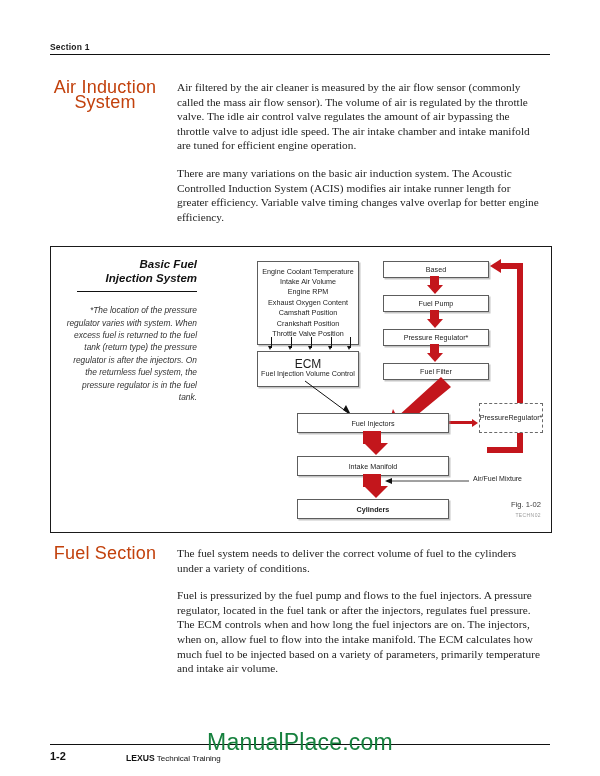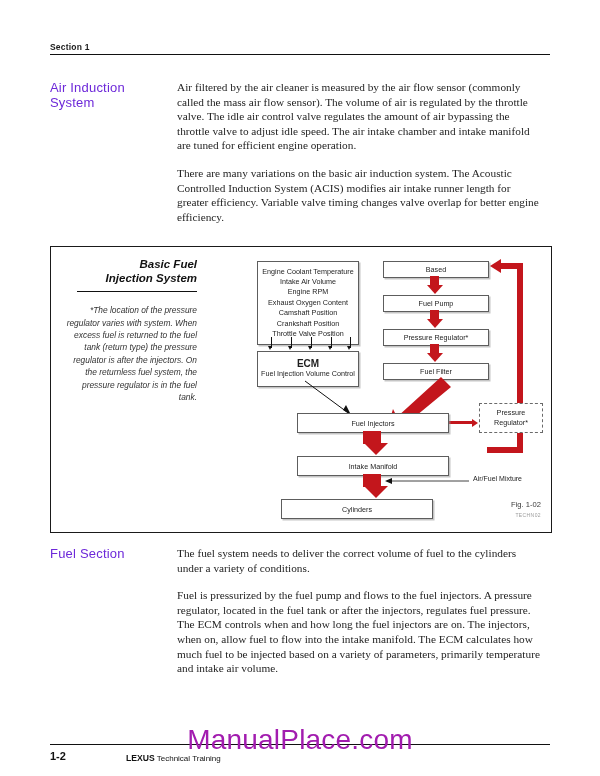--- a/index.html
+++ b/index.html
@@ -6,22 +6,22 @@
   body{font-family:"Liberation Serif",serif;}
   .page{position:relative;width:600px;height:776px;background:#ffffff;overflow:hidden;}
 
   
   .section-head{position:absolute;left:50px;top:42px;width:500px;}
   .section-head .label{font-family:"Liberation Sans",sans-serif;font-weight:bold;font-size:8.5px;color:#1a1a1a;letter-spacing:.2px;padding-bottom:2px;}
   .section-head .rule{height:1.4px;background:#111;width:500px;}
 
   
   .blk{position:absolute;}
-  .blk .lead{position:absolute;left:0;top:0;width:110px;text-align:left;
-       font-family:"Liberation Sans",sans-serif;font-size:13px;color:#6d28d9;line-height:15px;letter-spacing:.2px;}
+  .blk .lead{position:absolute;left:0;top:0;width:110px;text-align:center;
+       font-family:"Liberation Sans",sans-serif;font-size:18px;color:#c2410c;line-height:15px;letter-spacing:.2px;}
   .blk .body{position:absolute;left:127px;top:0;width:363px;
        font-size:11.3px;color:#242424;line-height:14.6px;text-align:left;}
   .blk .body p{margin:0 0 13px 0;}
 
   
   .figure{position:absolute;left:50px;top:246px;width:500px;height:285px;border:1px solid #1a1a1a;background:#fff;}
   .fig-left{position:absolute;left:14px;top:10px;width:132px;}
   .fig-title{font-family:"Liberation Sans",sans-serif;font-style:italic;font-weight:bold;
        font-size:11.5px;color:#111;text-align:right;line-height:14px;}
   .fig-rule{margin:6px 0 0 auto;width:120px;height:1.2px;background:#111;}
@@ -29,23 +29,23 @@
        text-align:right;line-height:12.4px;margin-top:11px;}
   .fig-cap.second{margin-top:12px;}
 
   
   .diagram{position:absolute;left:150px;top:6px;width:345px;height:275px;}
   .node{position:absolute;border:1px solid #5d5d5d;background:#fff;
        font-family:"Liberation Sans",sans-serif;font-size:7.2px;color:#1d1d1d;
        display:flex;align-items:center;justify-content:center;text-align:center;
        box-shadow:1.5px 1.5px 0 rgba(150,150,150,.55);}
   .node.tall{flex-direction:column;line-height:10.4px;padding:3px 0;}
-  .node .strong{font-weight:bold;font-size:10px;}
+  .node .strong{font-weight:normal;font-size:12px;}
   .inputs{line-height:10.8px;}
-  .dashed{border:1px dashed #6a6a6a;box-shadow:none;flex-direction:column;line-height:9.6px;}
+  .dashed{border:1px dashed #6a6a6a;box-shadow:none;flex-direction:row;line-height:9.6px;}
 
   
   .tick{position:absolute;width:1px;background:#111;}
   .tickhead{position:absolute;width:0;height:0;border-left:2.6px solid transparent;border-right:2.6px solid transparent;border-top:4px solid #111;}
   .rstem{position:absolute;background:#c3161c;}
   .rhead{position:absolute;width:0;height:0;}
   .rhead.down{border-left:8px solid transparent;border-right:8px solid transparent;border-top:9px solid #c3161c;}
   .rhead.left{border-top:7px solid transparent;border-bottom:7px solid transparent;border-right:11px solid #c3161c;}
   .rhead.right{border-top:4px solid transparent;border-bottom:4px solid transparent;border-left:6px solid #c3161c;}
 
@@ -55,21 +55,21 @@
 
   .airfuel{position:absolute;font-family:"Liberation Sans",sans-serif;font-size:7px;color:#1d1d1d;}
 
   
   .footer{position:absolute;left:50px;bottom:26px;width:500px;}
   .footer .frule{width:500px;height:1.3px;background:#111;margin-bottom:5px;}
   .pg{position:absolute;left:0;top:6px;font-family:"Liberation Sans",sans-serif;font-weight:bold;font-size:11px;color:#111;}
   .brand{position:absolute;left:76px;top:9px;font-family:"Liberation Sans",sans-serif;font-size:8px;color:#111;}
   .brand b{font-weight:bold;font-size:8.6px;}
   .watermark{position:absolute;left:0;right:0;bottom:-6px;text-align:center;
-       font-family:"Liberation Sans",sans-serif;font-size:28px;color:#a21caf;letter-spacing:.2px;margin-top:40px;}
+       font-family:"Liberation Sans",sans-serif;font-size:23px;color:#15803d;letter-spacing:.2px;margin-top:40px;}
 </style>
 </head>
 <body>
 
 <div class="page">
 
   <div class="section-head">
     <div class="label">Section 1</div>
     <div class="rule"></div>
   </div>
@@ -152,21 +152,21 @@
 
       <div class="node dashed" style="left:278px;top:150px;width:62px;height:28px;">
         <span>Pressure</span>
         <span>Regulator*</span>
       </div>
       <div class="rstem" style="left:246px;top:168px;width:26px;height:3px;"></div>
       <div class="rhead right" style="left:271px;top:165.5px;"></div>
 
       <div class="node" style="left:96px;top:160px;width:150px;height:18px;">Fuel Injectors</div>
       <div class="node" style="left:96px;top:203px;width:150px;height:18px;">Intake Manifold</div>
-      <div class="node" style="left:80px;top:246px;width:150px;height:18px;">Cylinders</div>
+      <div class="node" style="left:96px;top:246px;width:150px;height:18px;font-weight:bold;">Cylinders</div>
 
       <div class="rstem" style="left:162px;top:178px;width:18px;height:13px;"></div>
       <div class="rhead down" style="left:163px;top:190px;border-left-width:12px;border-right-width:12px;border-top-width:12px;"></div>
       <div class="rstem" style="left:162px;top:221px;width:18px;height:13px;"></div>
       <div class="rhead down" style="left:163px;top:233px;border-left-width:12px;border-right-width:12px;border-top-width:12px;"></div>
 
       <svg style="position:absolute;left:176px;top:222px;width:96px;height:12px;">
         <line x1="92" y1="6" x2="10" y2="6" stroke="#111" stroke-width="0.8"></line>
         <polygon points="8,6 15,3 15,9" fill="#111"></polygon>
       </svg>

